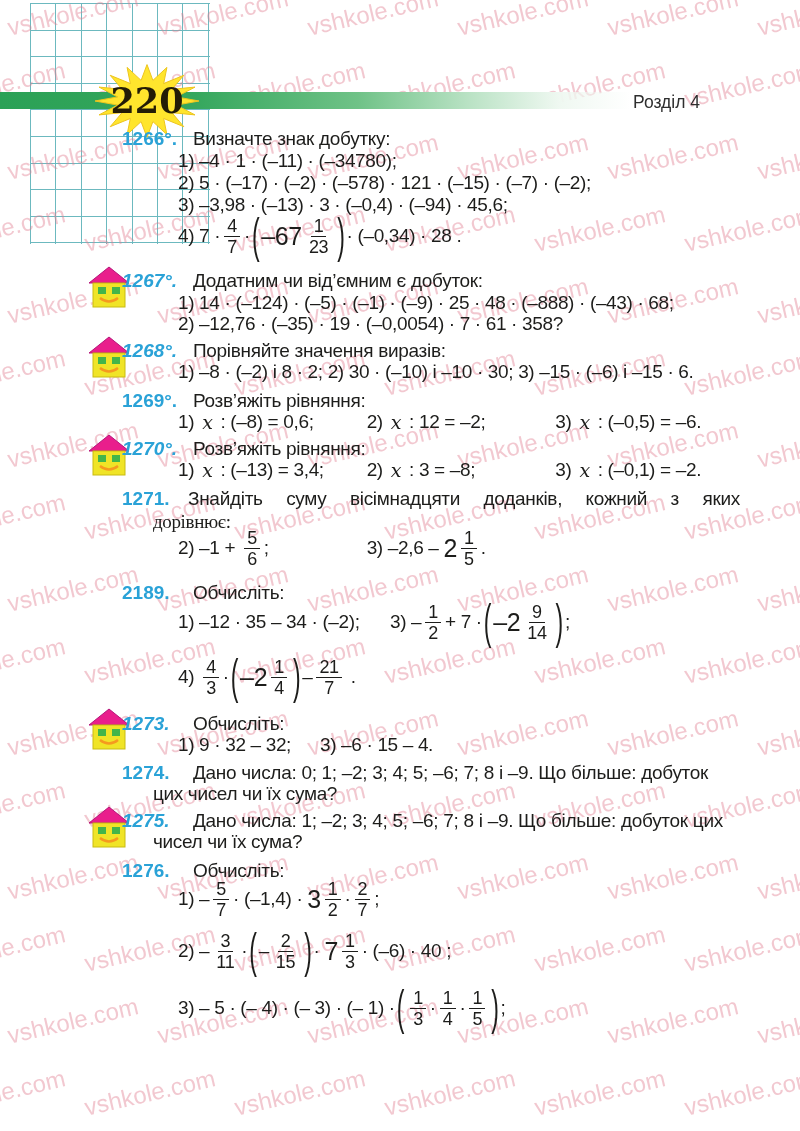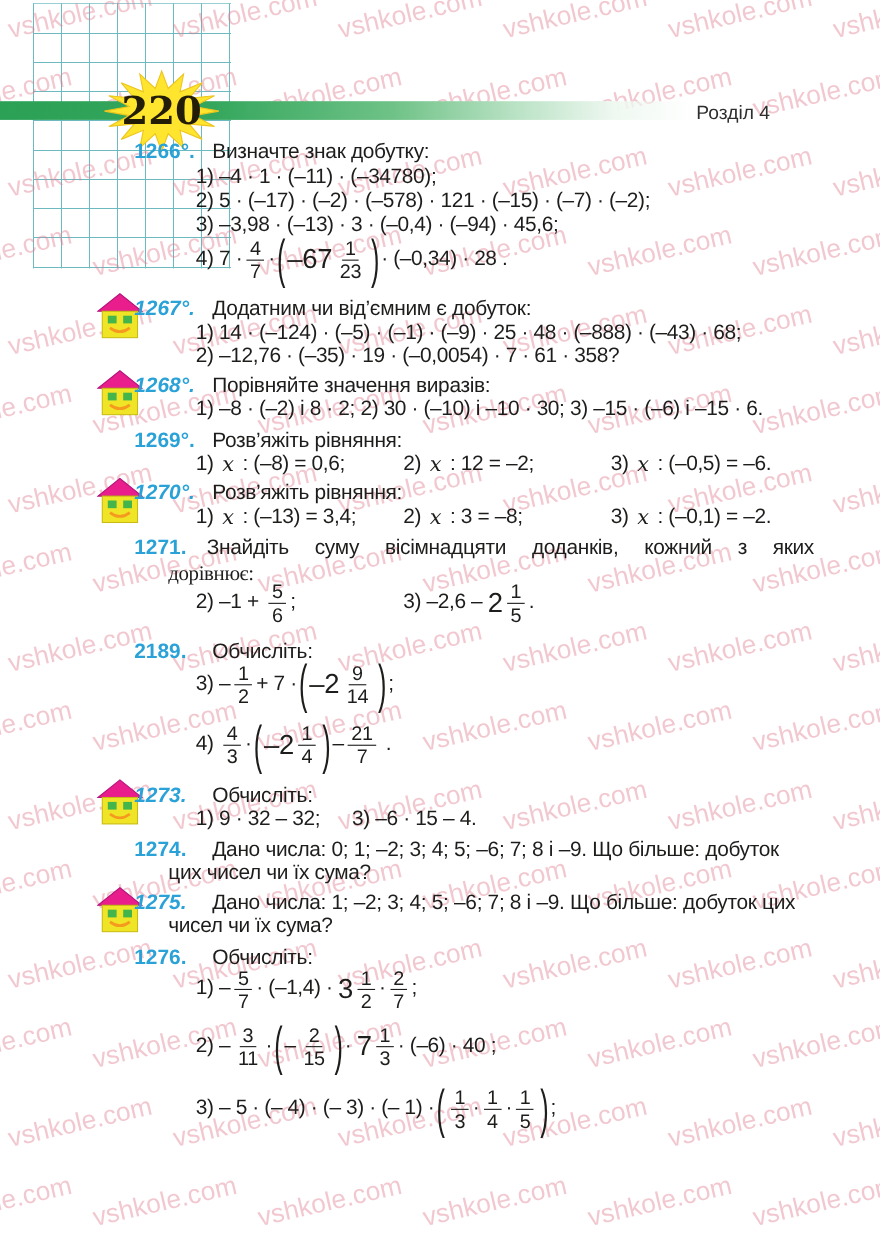--- a/index.html
+++ b/index.html
@@ -195,20 +195,21 @@
             <path d="M12 32 Q21 39 30 32" stroke="#f59a1f" stroke-width="2.5" fill="none"></path>
           </svg>
         </div><div class="tline" style="top: 438px;"><span class="exnum it">1270°.</span><span class="title"> Розв’яжіть рівняння:</span></div><div class="eqrow cols3 small" style="top: 459px;">
           <div class="eqitem"><span class="sg">1) </span><span class="vx">x</span><span class="sg"> : (–13) = 3,4;</span></div>
           <div class="eqitem"><span class="sg">2) </span><span class="vx">x</span><span class="sg"> : 3 = –8;</span></div>
           <div class="eqitem"><span class="sg">3) </span><span class="vx">x</span><span class="sg"> : (–0,1) = –2.</span></div>
         </div></section><section style="display: contents;"><div class="tline" style="top: 488px;"><span class="exnum">1271.</span><span class="title just"> Знайдіть суму вісімнадцяти доданків, кожний з яких</span></div><div class="line cont" style="top: 511px; font-family: Liberation Serif, serif;">дорівнює:</div><div class="eqrow cols3" style="top: 523px;">
           <div class="eqitem"><span class="sg">2) –1 + </span><span style="display: inline-flex; align-items: center;"><span class="fr"><span class="fn">5</span><span class="fd">6</span></span></span><span class="sg">;</span></div>
           <div class="eqitem"><span class="sg">3) –2,6 – </span><span style="display: inline-flex; align-items: center;"><span class="mw">2</span><span class="fr"><span class="fn">1</span><span class="fd">5</span></span></span><span class="sg">.</span></div>
         </div></section><section style="display: contents;"><div class="tline" style="top: 582px;"><span class="exnum">2189.</span><span class="title"> Обчисліть:</span></div><div class="eqrow cols2" style="top: 597px;">
+          <div class="eqitem"><span class="sg">1) –12 · 35 – 34 · (–2);</span></div>
           <div class="eqitem"><span class="sg">3) –</span><span style="display: inline-flex; align-items: center;"><span class="fr"><span class="fn">1</span><span class="fd">2</span></span></span><span class="sg">+ 7 ·</span><span class="bp">(</span><span style="display: inline-flex; align-items: center;"><span class="mw">–2</span><span class="fr"><span class="fn">9</span><span class="fd">14</span></span></span><span class="bp">)</span><span class="sg">;</span></div>
         </div><div class="eqrow cols2" style="top: 652px;">
           <div class="eqitem"><span class="sg">4) </span><span style="display: inline-flex; align-items: center;"><span class="fr"><span class="fn">4</span><span class="fd">3</span></span></span><span class="sg">·</span><span class="bp">(</span><span style="display: inline-flex; align-items: center;"><span class="mw">–2</span><span class="fr"><span class="fn">1</span><span class="fd">4</span></span></span><span class="bp">)</span><span class="sg">–</span><span style="display: inline-flex; align-items: center;"><span class="fr"><span class="fn">21</span><span class="fd">7</span></span></span><span class="sg"> .</span></div>
         </div></section><section style="display: contents;"><div class="house" style="left: 88px; top: 708px;">
           <svg width="42" height="42" viewBox="0 0 42 42">
             <polygon points="21,1 41,17 1,17" fill="#e91e8c" stroke="#b5147a" stroke-width="1"></polygon>
             <rect x="5" y="17" width="32" height="24" fill="#f0e427" stroke="#c9bc12"></rect>
             <rect x="10" y="21" width="8" height="7" fill="#43b54a"></rect>
             <rect x="24" y="21" width="8" height="7" fill="#43b54a"></rect>
             <path d="M12 32 Q21 39 30 32" stroke="#f59a1f" stroke-width="2.5" fill="none"></path>

